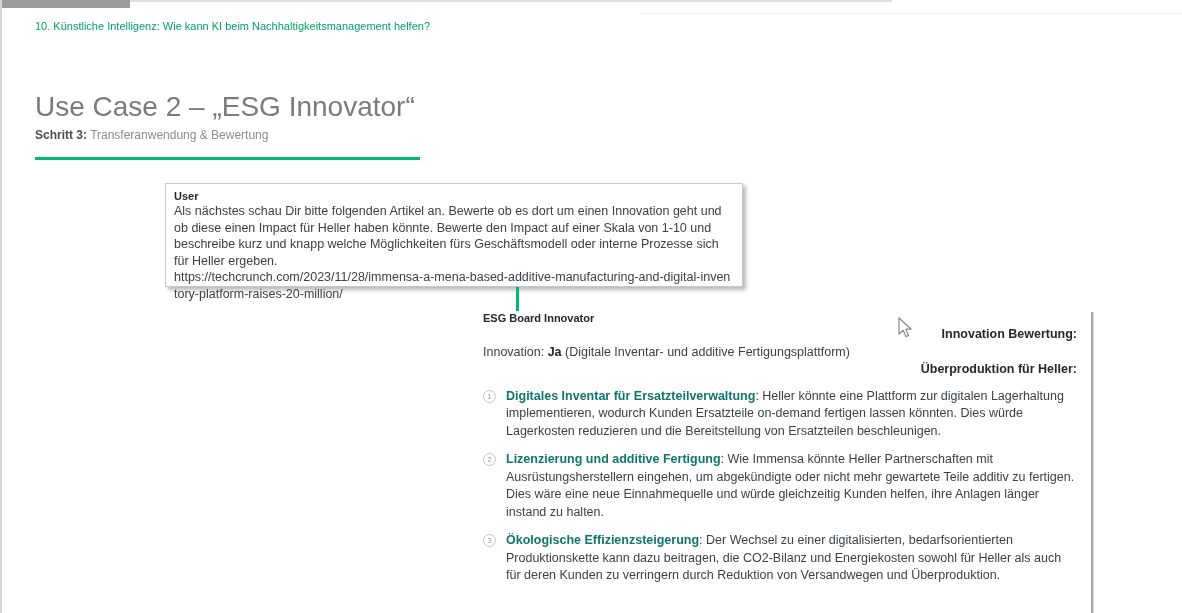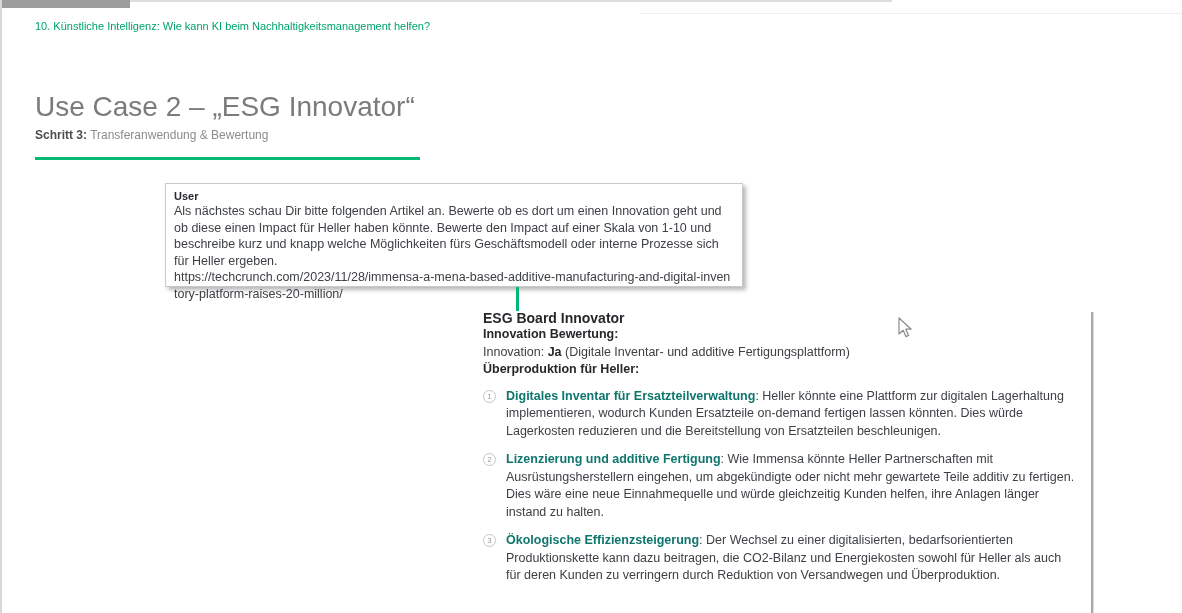--- a/index.html
+++ b/index.html
@@ -28,22 +28,22 @@
   #user-card .msg  { font-size:12.5px; color:#3d4045; line-height:16.5px; }
   #user-card .url  { font-size:12.5px; color:#3d4045; line-height:16.5px;
     word-break:break-all; text-decoration:none; }
 
   
   #connector { left:516px; top:287px; width:3px; height:24px; background:#00B975; }
 
   
   #assistant { left:483px; top:311px; width:594px; color:#3d4045; font-size:12.5px;
     line-height:17.5px; }
-  #assistant .role { font-size:14px; font-weight:bold; color:#26282c; line-height:15px; }
-  #assistant .hline { font-weight:bold; color:#26282c; }
+  #assistant .role { font-size:11px; font-weight:bold; color:#26282c; line-height:15px; }
+  #assistant .hline { font-weight:bold; color:#26282c;text-align:right; }
   #assistant .line b { color:#26282c;margin-top:44px; }
   #assistant ol { list-style:none; margin-top:9px; }
   #assistant li { position:relative; padding-left:23px; margin-bottom:11px; }
   #assistant li .num { position:absolute; left:0; top:2px; width:13px; height:13px;
     border:1px solid #c6c6c6; border-radius:50%; color:#9a9a9a; font-size:8px;
     line-height:11px; text-align:center; }
   #assistant li b { color:#0f766e; }
 
   
   #right-line { left:1091px; top:312px; width:2px; height:301px; background:#a9a9a9;

